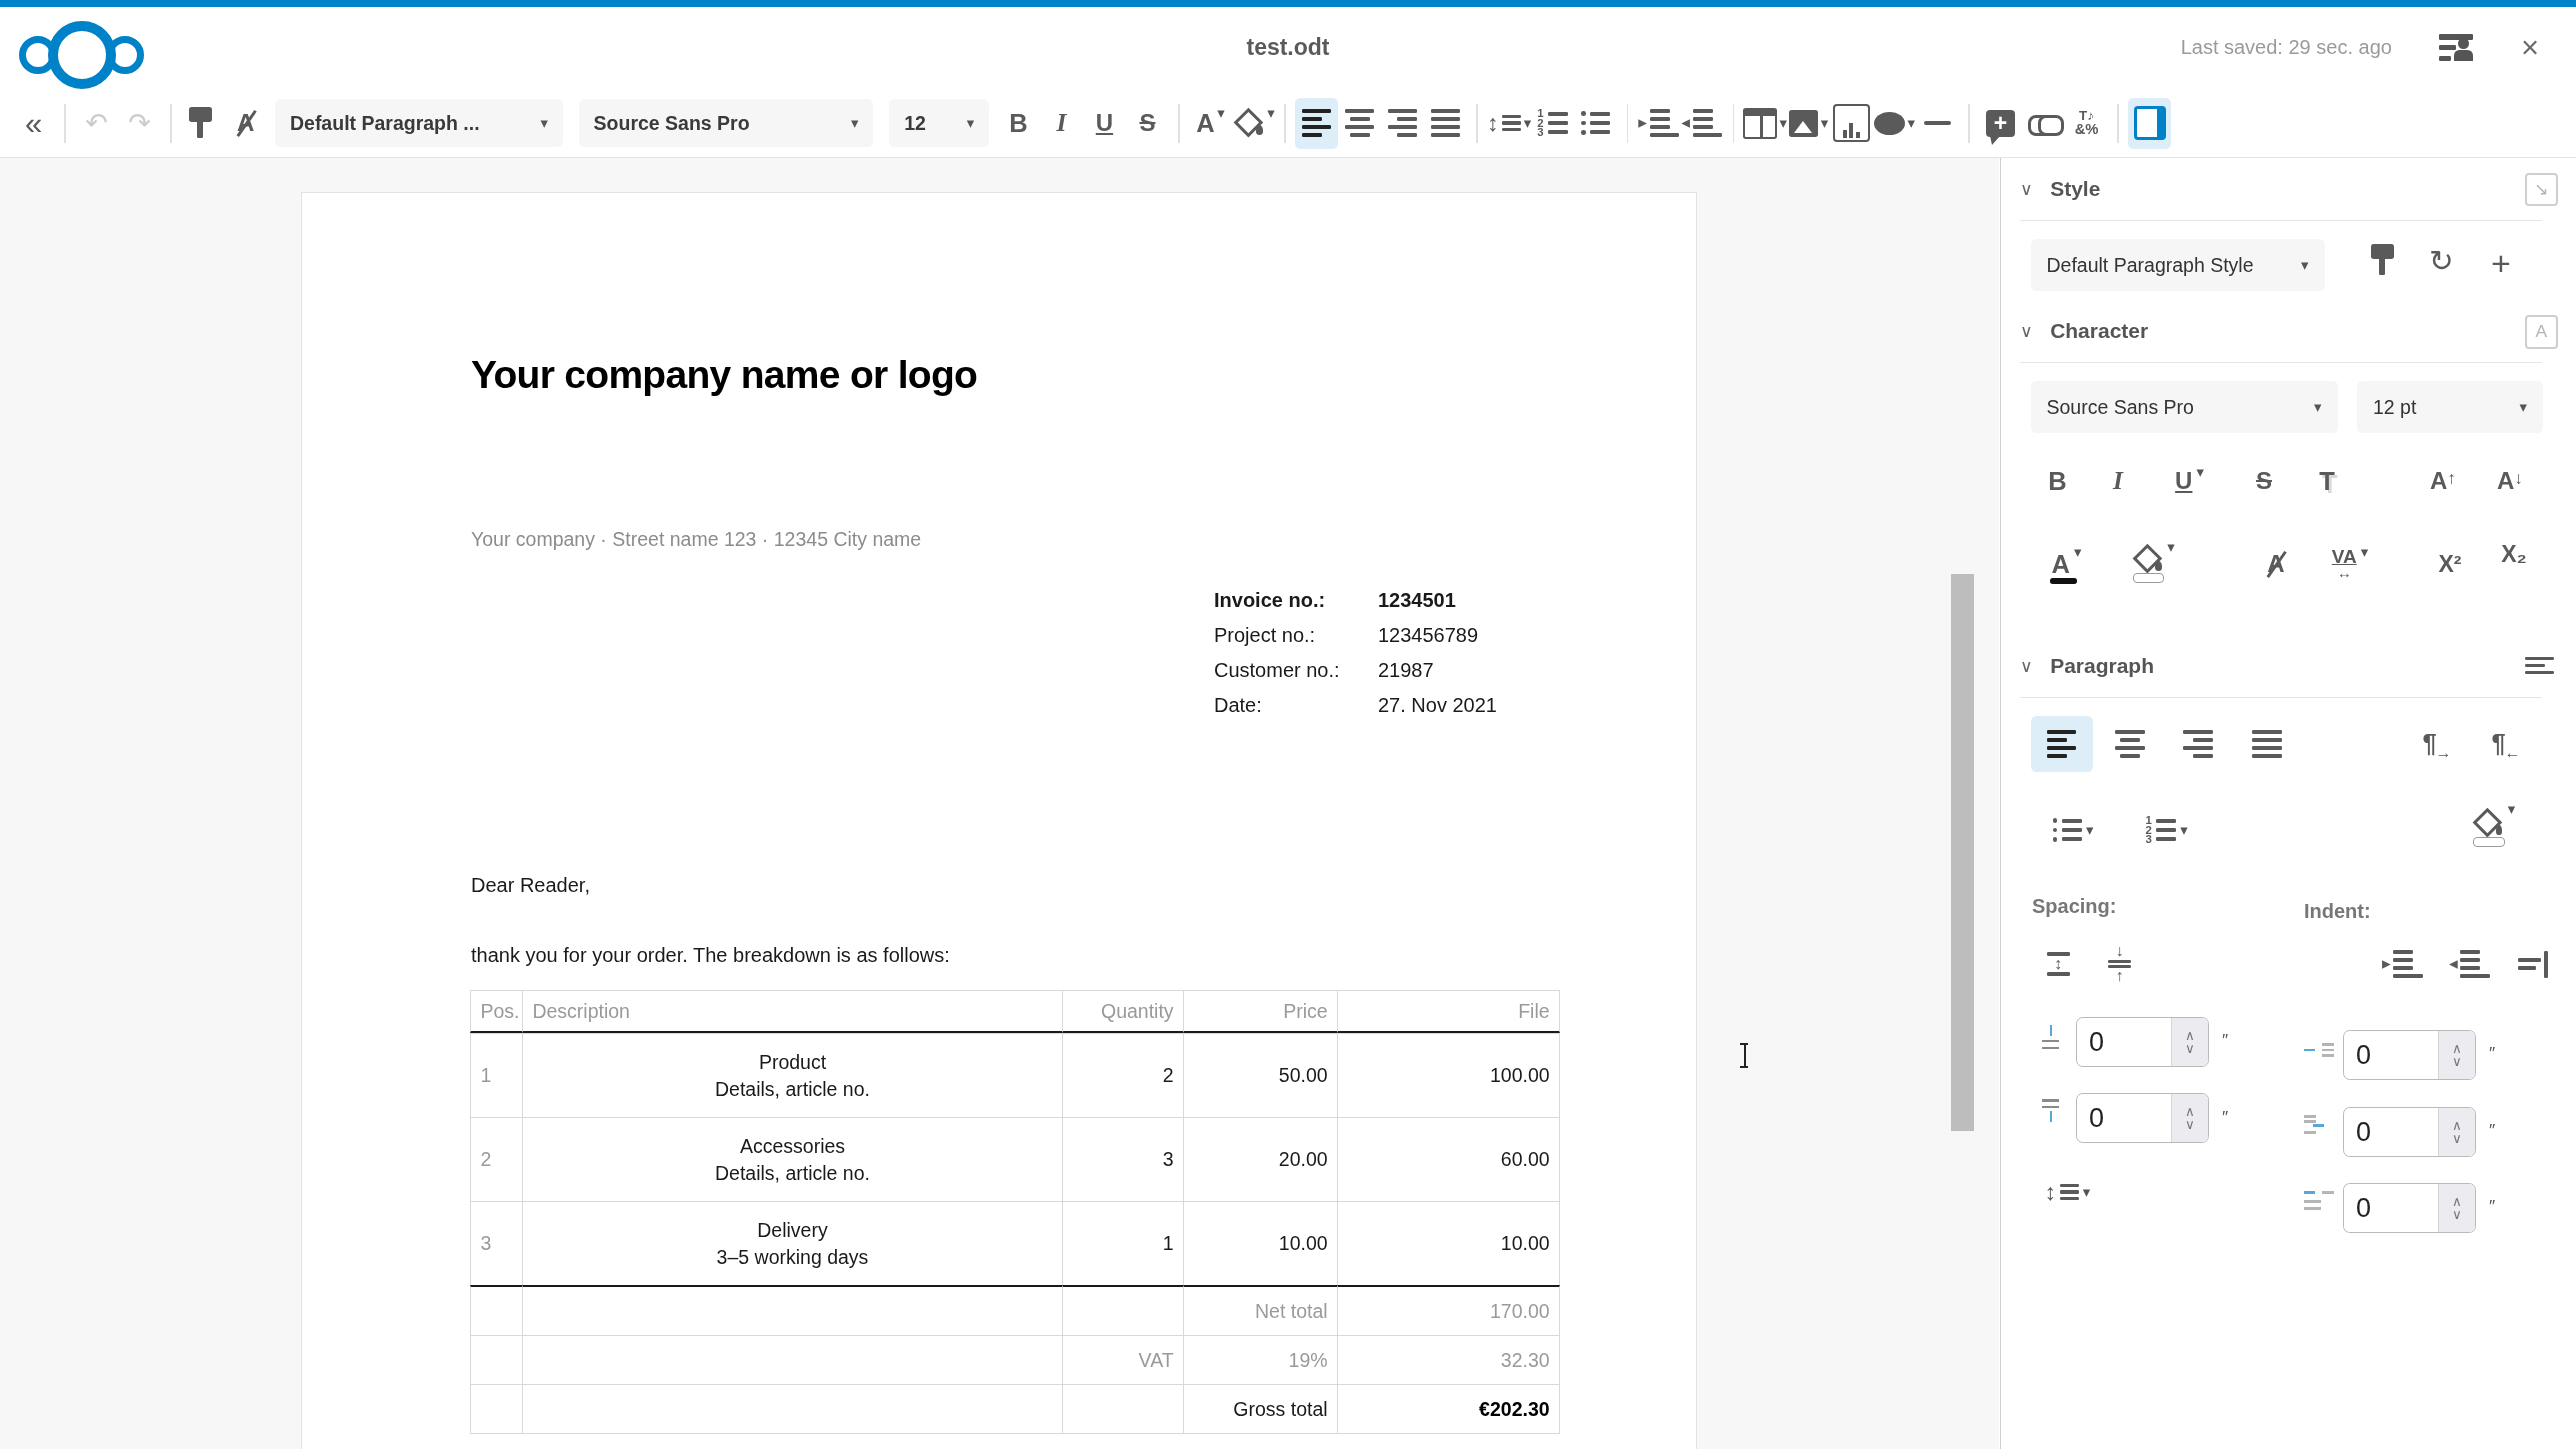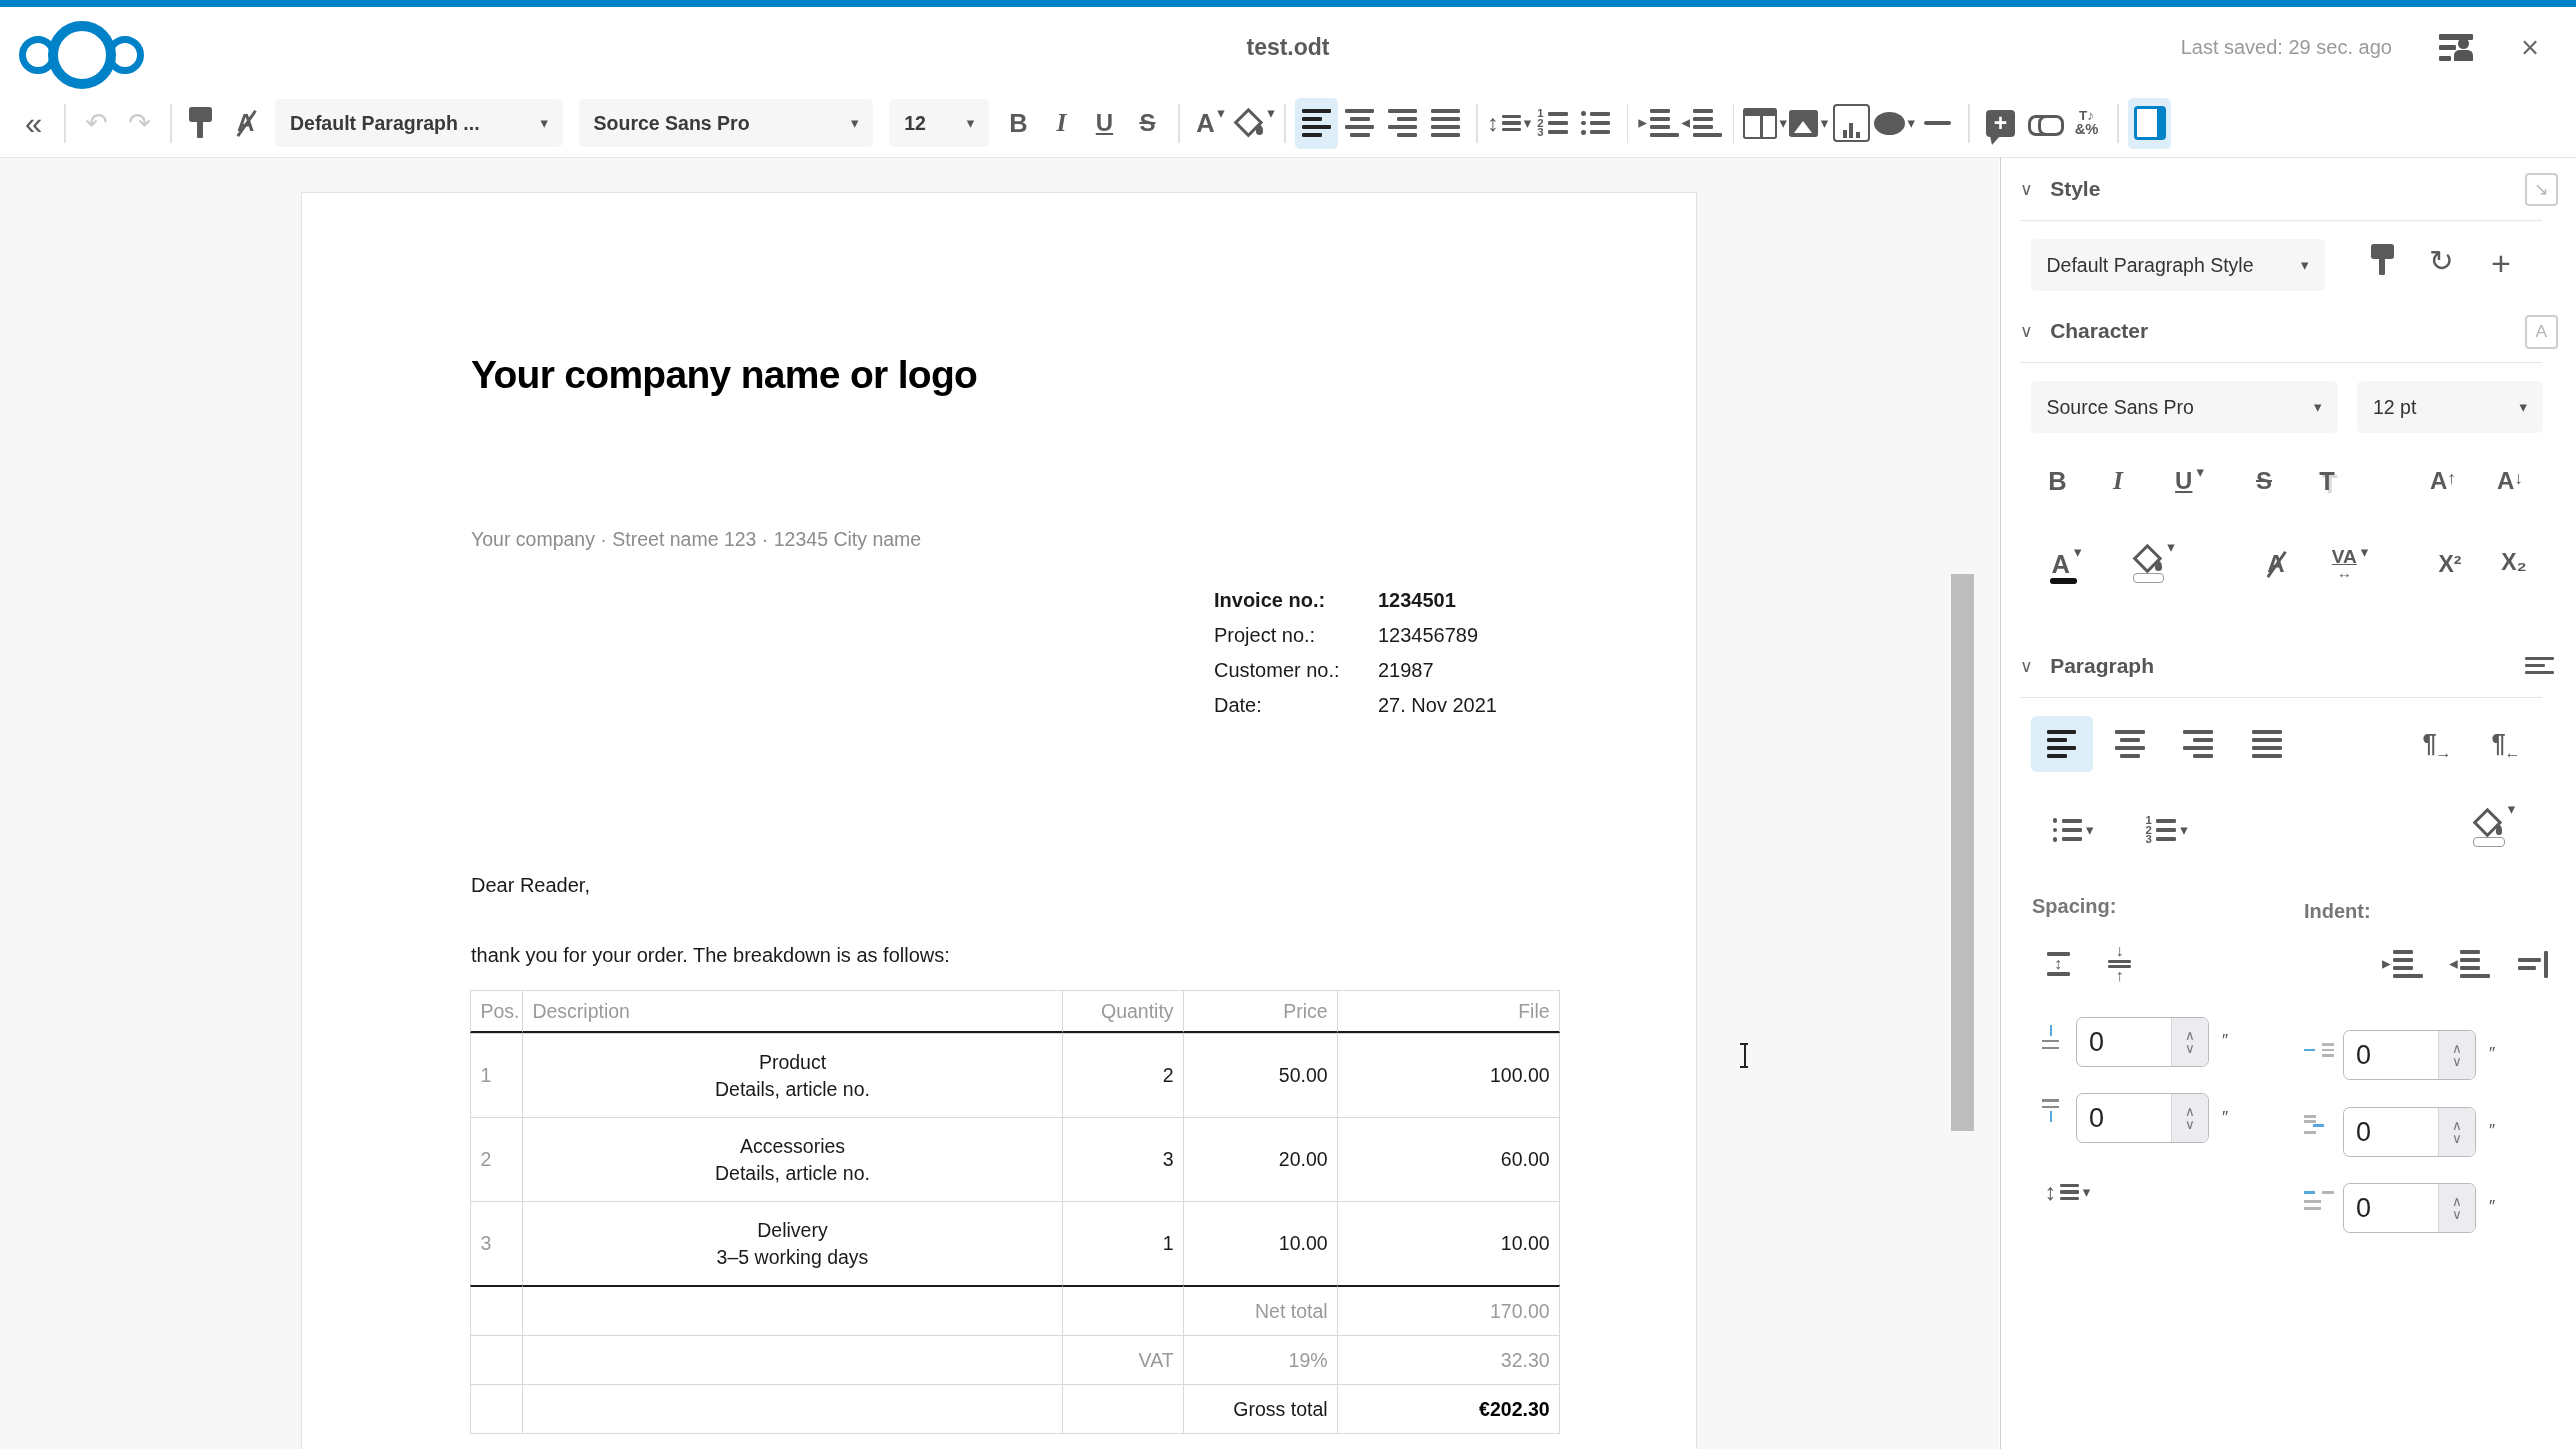--- a/index.html
+++ b/index.html
@@ -584,21 +584,21 @@
     <div class="sb-ico sbtn" style="left:310px;top:378px;width:78px">
       <span class="i-VA">
         <span class="t">VA</span>
           <span class="a">↔</span>
       </span>
       <span class="caret" style="margin-top:-23px">▾</span>
     </div>
     <div class="sb-ico sbtn" style="left:420px;top:378px;width:58px">
         <span class="supsub">X²</span>
       </div>
-    <div class="sb-ico sbtn" style="left:484px;top:376px;width:58px">
+    <div class="sb-ico sbtn" style="left:484px;top:368px;width:58px">
         <span class="supsub">X₂</span>
       </div>
 
     <div class="sect-head" style="top:496px">
       <span class="sect-chev">∨</span>
       <span class="sect-title">Paragraph</span>
     </div>
     <div class="sb-ico" style="right:23px;top:499px">
       <span class="i-bars" style="gap:3.4px">
           <i class="w1" style="height:3.4px"></i>

